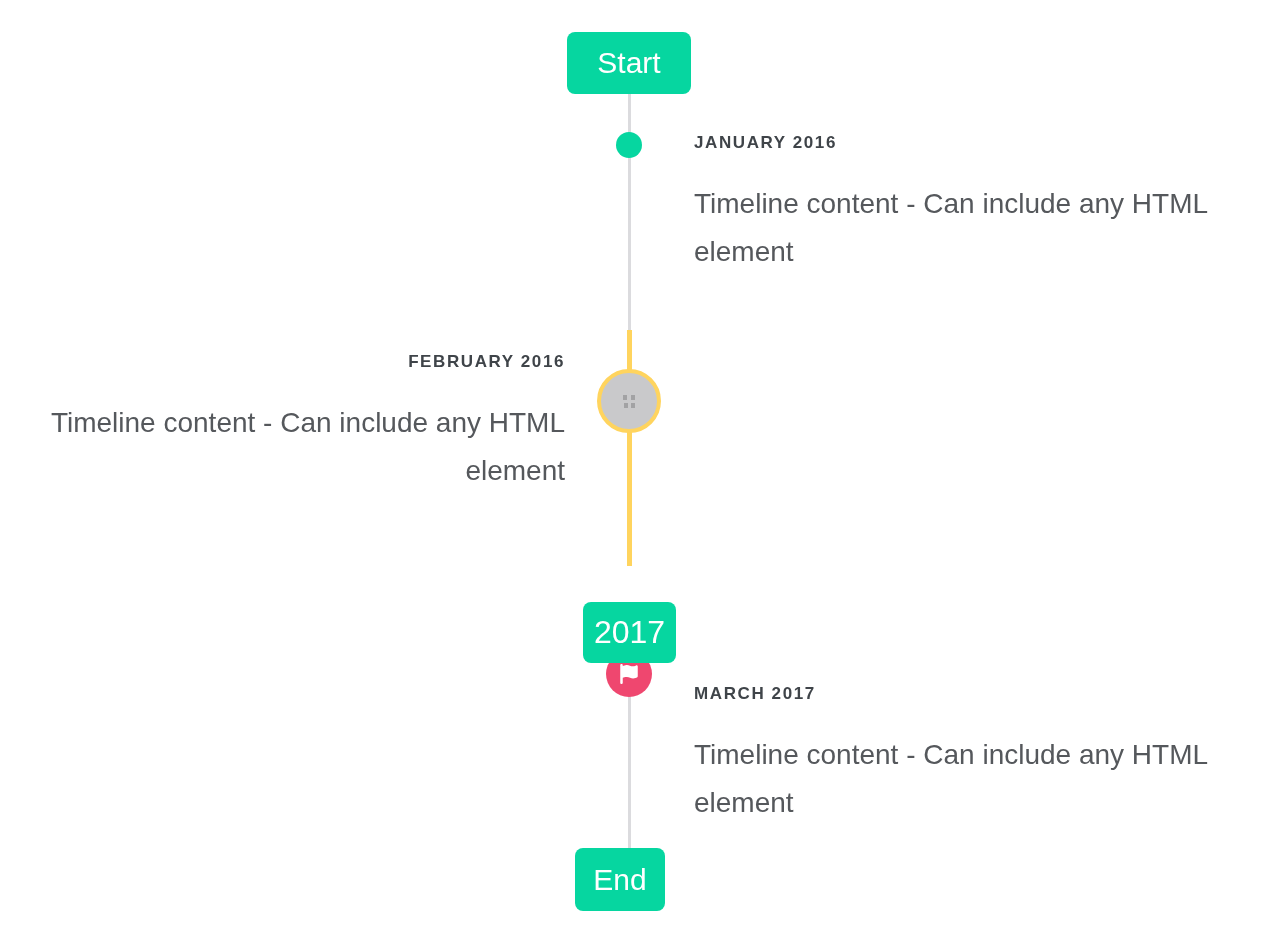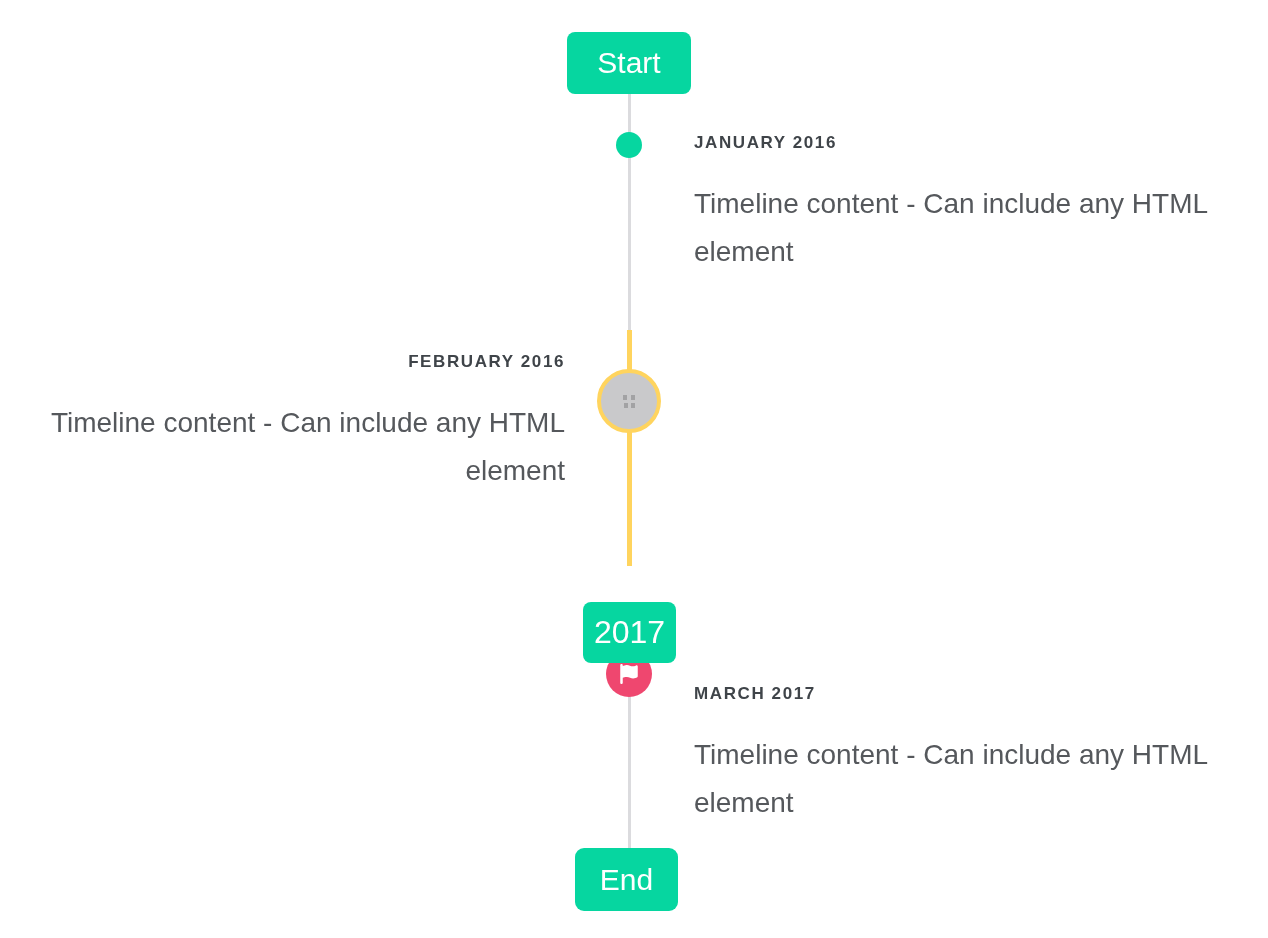--- a/index.html
+++ b/index.html
@@ -26,21 +26,21 @@
     display: flex;
     align-items: center;
     justify-content: center;
     background: #06D6A0;
     color: #ffffff;
     border-radius: 8px;
     box-sizing: border-box;
   }
   .badge-start { left: 567px; top: 32px;  width: 124px; height: 62px; font-size: 30px; }
   .badge-year  { left: 583px; top: 566px; width: 93px;  height: 61px; font-size: 32px; margin-top: 36px; }
-  .badge-end   { left: 575px; top: 848px; width: 103px; height: 63px; font-size: 30px; border-radius: 9px; }
+  .badge-end   { left: 575px; top: 848px; width: 90px; height: 63px; font-size: 30px; }
 
   
   .marker { position: absolute; z-index: 2; border-radius: 50%; box-sizing: border-box; }
   .marker-dot {
     left: 616px; top: 132px;
     width: 26px; height: 26px;
     background: #06D6A0;
   }
   .marker-circle-gray {
     left: 597px; top: 369px;

